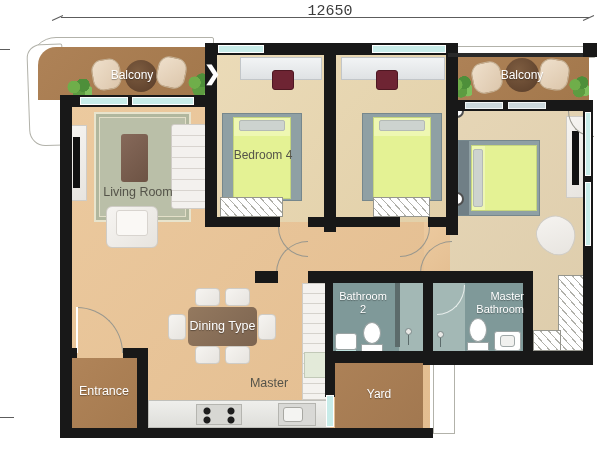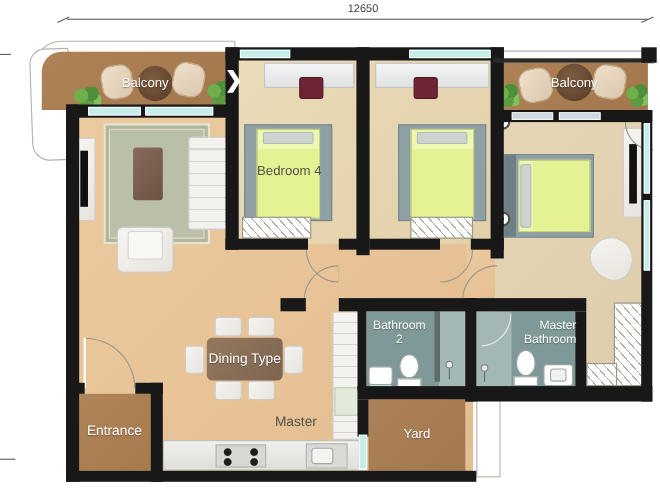--- a/index.html
+++ b/index.html
@@ -44,21 +44,21 @@
   .toilet-tank{background:#ffffff;border:1px solid #9aa3a3;z-index:25;}
   .sink{background:#ffffff;border:1px solid #9aa3a3;border-radius:3px;z-index:25;}
   .vanity{background:#bfe4e0;z-index:24;}
   .counter{background:linear-gradient(180deg,#efefec,#dededa);border:1px solid #c0c0bb;z-index:20;}
   .divider{background:#5c6b6b;z-index:25;}
   .circle-sym{border:2px solid #4f4f4f;border-radius:50%;background:radial-gradient(circle,#4f4f4f 0 18%,#ffffff 20%);z-index:25;}
   
   .lbl{z-index:60;font-size:12px;text-align:center;white-space:nowrap;background:transparent;}
   .dark{color:#55544a;}
   .white{color:#ffffff;text-shadow:0 1px 1px rgba(0,0,0,.35);}
-  .dim{color:#3c3c3c;font-size:10px;}
+  .dim{color:#3c3c3c;font-size:15px;font-family:Liberation Mono, monospace;}
   .unit{color:#1c1c1c;font-size:13.5px;line-height:16px;text-align:center;}
   .chev{color:#ffffff;font-size:20px;font-weight:bold;z-index:46;line-height:26px;}
   .dimline{background:#5c5c5c;z-index:4;}
   .tick{background:#5c5c5c;z-index:4;transform:rotate(65deg);}
 </style>
 </head>
 <body>
 
 <div id="plan">
 
@@ -210,20 +210,21 @@
   <div class="arc" style="left:400px;top:227px;width:30px;height:30px;border-right:1px solid #98978e;border-bottom:1px solid #98978e;border-bottom-right-radius:100%;"></div>
   <div class="arc" style="left:276px;top:241px;width:32px;height:32px;border-top:1px solid #98978e;border-left:1px solid #98978e;border-top-left-radius:100%;"></div>
   <div class="arc" style="left:420px;top:241px;width:32px;height:32px;border-top:1px solid #98978e;border-left:1px solid #98978e;border-top-left-radius:100%;"></div>
   <div class="arc" style="left:77px;top:307px;width:46px;height:46px;border-top:1px solid #98978e;border-right:1px solid #98978e;border-top-right-radius:100%;"></div>
   <div style="left:76px;top:307px;width:2px;height:46px;background:#ffffff;z-index:31;"></div>
   <div class="arc" style="left:437px;top:285px;width:28px;height:30px;border-right:1px solid #e8eeec;border-bottom:1px solid #e8eeec;border-bottom-right-radius:100%;"></div>
   <div class="arc" style="left:568px;top:111px;width:26px;height:26px;border-left:1px solid #98978e;border-bottom:1px solid #98978e;border-bottom-left-radius:100%;"></div>
 
   <div class="lbl white" style="left:92px;top:68px;width:80px;">Balcony</div>
   <div class="lbl white" style="left:482px;top:68px;width:80px;">Balcony</div>
+  <div class="lbl dark" style="left:93px;top:185px;width:90px;font-size:12.5px;">Living Room</div>
   <div class="lbl dark" style="left:222px;top:148px;width:82px;">Bedroom 4</div>
   <div class="lbl white" style="left:188px;top:319px;width:69px;font-size:12.5px;">Dining Type</div>
   <div class="lbl dark" style="left:235px;top:376px;width:68px;font-size:12.5px;">Master</div>
   <div class="lbl white" style="left:72px;top:384px;width:64px;font-size:12.5px;">Entrance</div>
   <div class="lbl white" style="left:335px;top:387px;width:88px;">Yard</div>
   <div class="lbl white" style="left:331px;top:290px;width:64px;font-size:11px;line-height:13px;">
     <span>Bathroom</span><br>
     <span>2</span>
   </div>
   <div class="lbl white" style="left:430px;top:290px;width:94px;font-size:11px;line-height:13px;text-align:right;">

